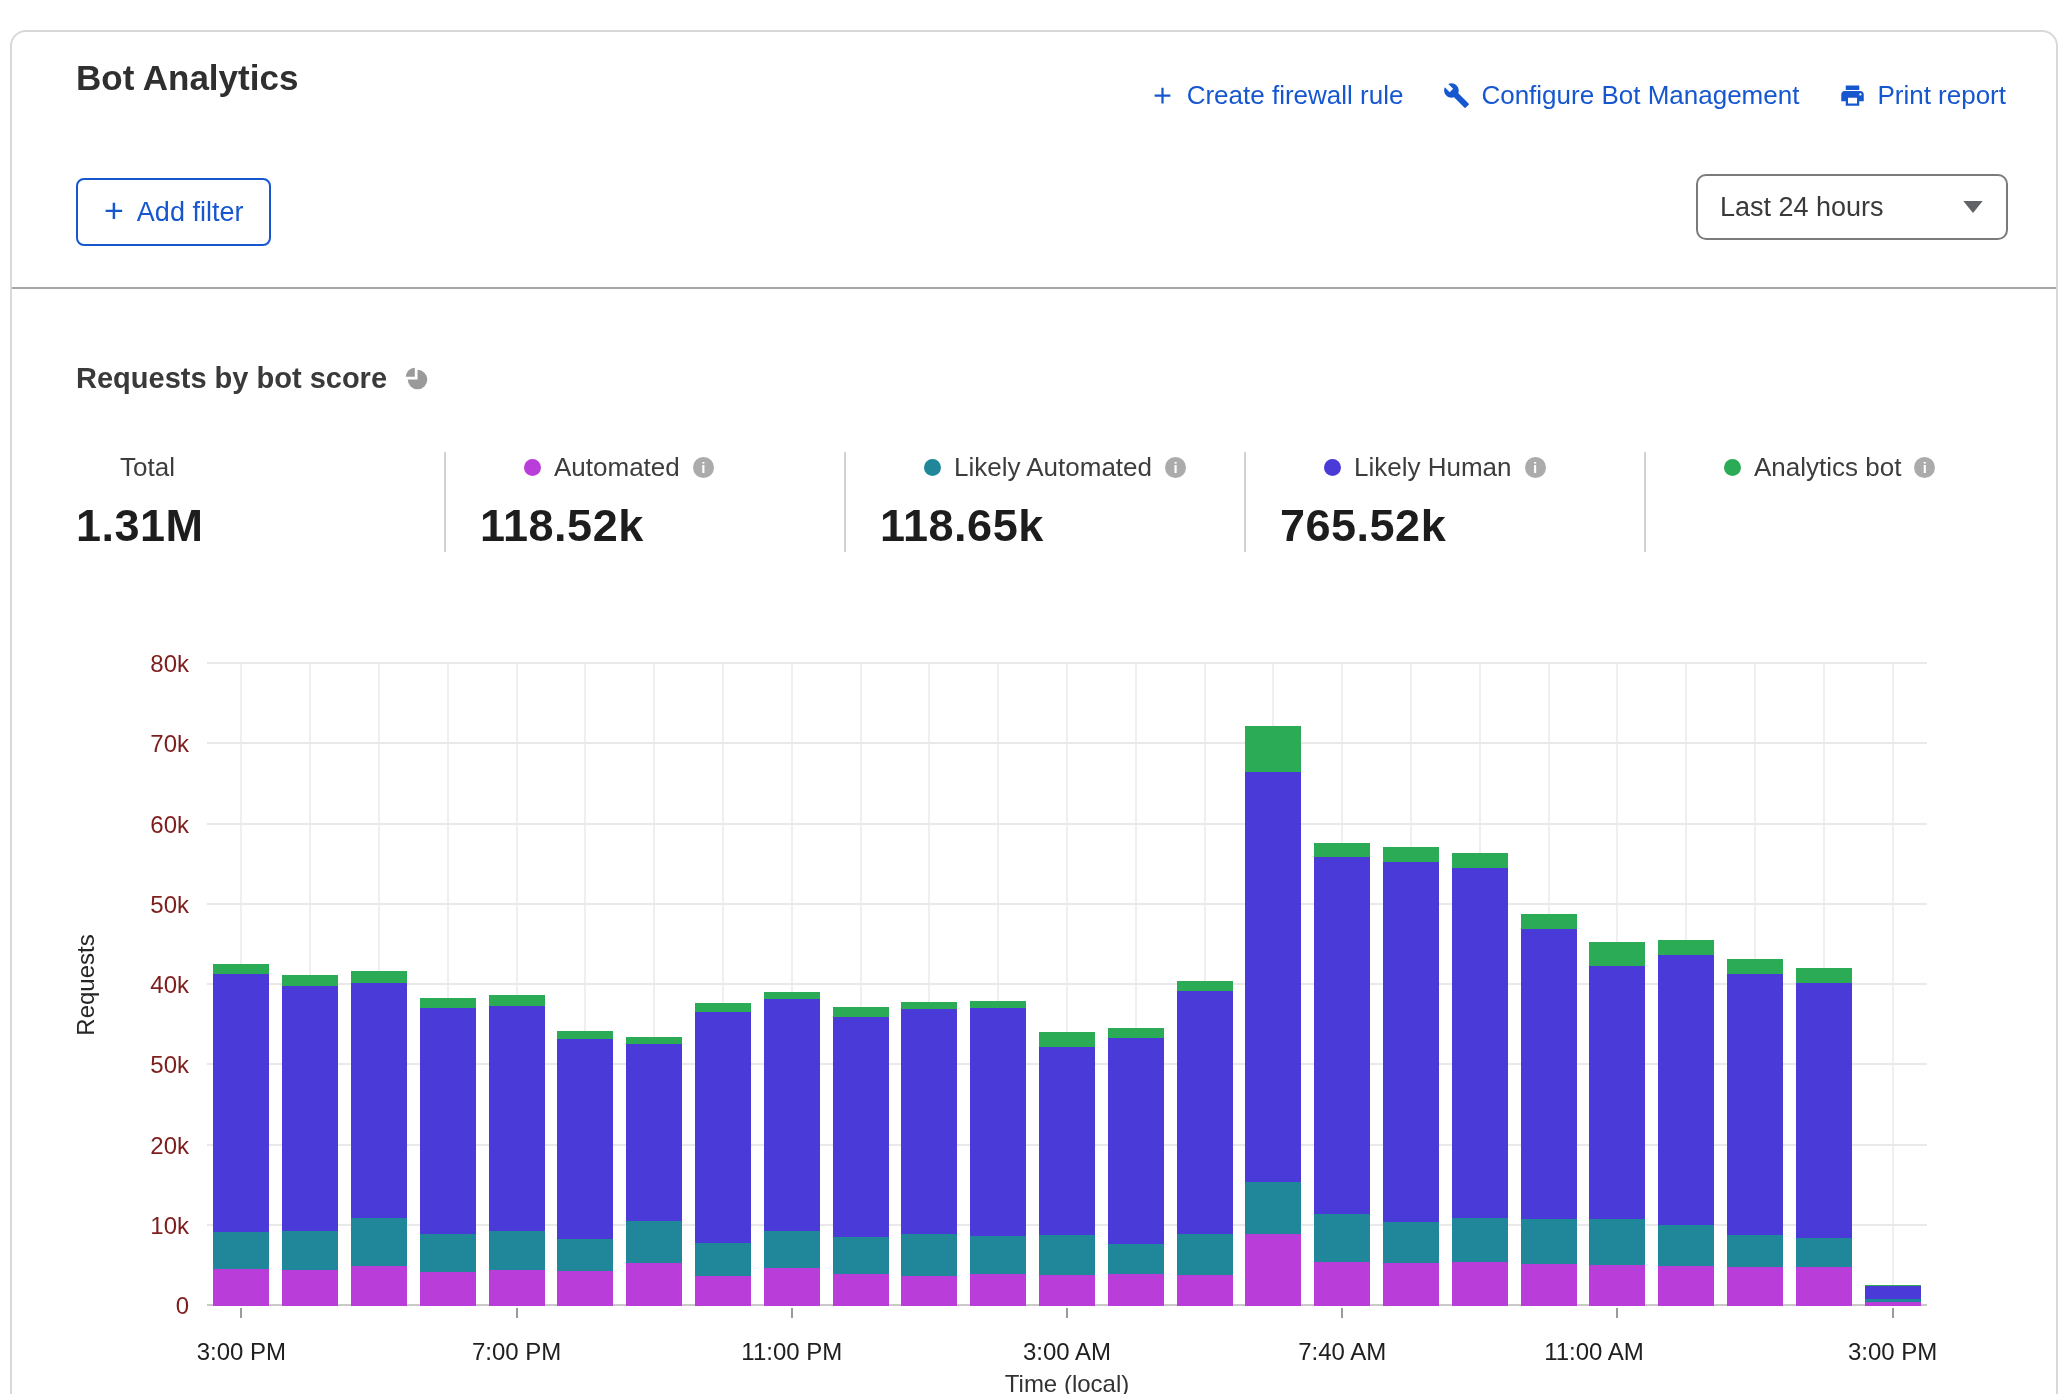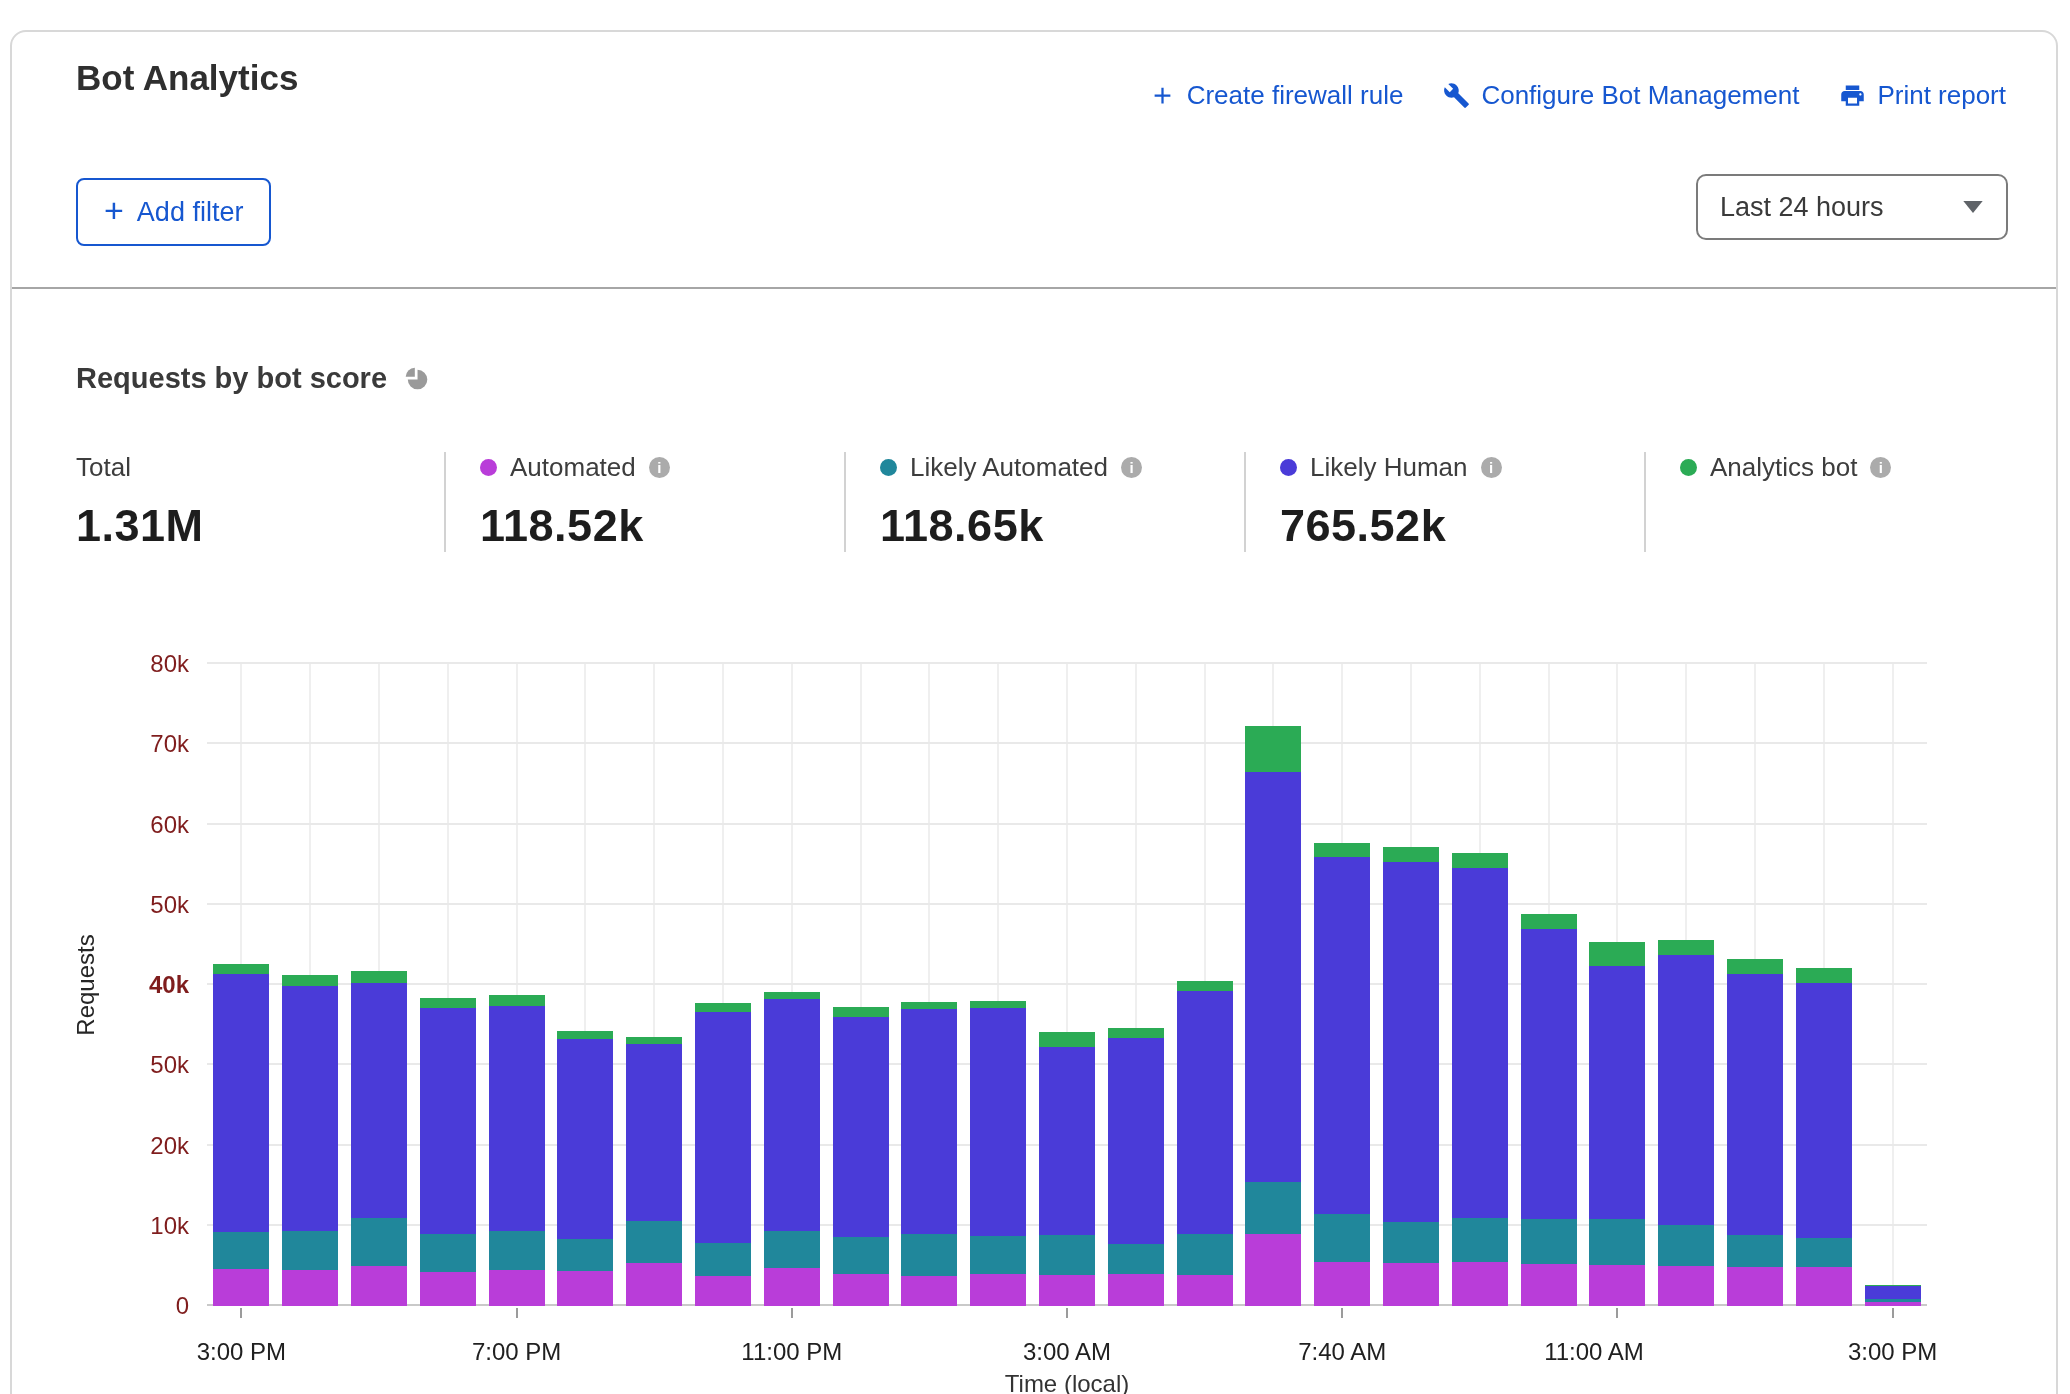--- a/index.html
+++ b/index.html
@@ -18,21 +18,21 @@
   .time-select{position:absolute;right:48px;top:142px;width:312px;height:66px;box-sizing:border-box;
                border:2px solid #7b7b7b;border-radius:10px;display:flex;align-items:center;justify-content:space-between;
                padding:0 22px;font-size:27px;color:#3a3a3a;cursor:pointer;background:#fff;}
   .divider{position:absolute;left:0;right:0;top:255px;height:2px;background:#a6a6a6;}
   .section-title{position:absolute;left:64px;top:330px;margin:0;font-size:29px;font-weight:700;color:#3a3a3a;
                  display:flex;align-items:center;gap:16px;}
   .stats-row{position:absolute;left:64px;top:420px;display:flex;}
   .stat{width:400px;box-sizing:border-box;}
   .stat:first-child{width:368px;}
   .stat+.stat{border-left:2px solid #d2d2d2;padding-left:34px;}
-  .stat-label-row{display:flex;align-items:center;gap:13px;font-size:26px;color:#3d3d3d;height:30px;}
+  .stat-label-row{display:flex;align-items:center;gap:13px;font-size:26px;color:#3d3d3d;height:30px;margin-left:44px;}
   .dot{width:17px;height:17px;border-radius:50%;flex:none;}
   .info{width:21px;height:21px;border-radius:50%;background:#ababab;color:#fff;font-size:15px;font-weight:700;
         display:flex;align-items:center;justify-content:center;flex:none;cursor:default;}
   .stat-value{margin-top:18px;font-size:45px;font-weight:700;color:#1d1d1d;letter-spacing:.5px;}
   .plot{position:absolute;left:195px;top:632px;width:1720px;height:642px;}
   .hgrid{position:absolute;left:0;width:100%;height:2px;background:#e9e9e9;}
   .hgrid.base{background:#c9c9c9;}
   .vgrid{position:absolute;top:0;width:2px;height:642px;background:#efefef;}
   .ylab{position:absolute;left:-78px;width:60px;text-align:right;font-size:24px;color:#7f1d1d;line-height:28px;}
   .bar-seg{position:absolute;}
@@ -162,21 +162,21 @@
         <div class="vgrid" style="left: 1684.6px;"></div>
         <div class="hgrid base" style="top: 640px;"></div>
         <div class="ylab" style="top: 628px;">0</div>
         <div class="hgrid" style="top: 559.75px;"></div>
         <div class="ylab" style="top: 547.75px;">10k</div>
         <div class="hgrid" style="top: 479.5px;"></div>
         <div class="ylab" style="top: 467.5px;">20k</div>
         <div class="hgrid" style="top: 399.25px;"></div>
         <div class="ylab" style="top: 387.25px;">50k</div>
         <div class="hgrid" style="top: 319px;"></div>
-        <div class="ylab" style="top: 307px; font-weight: bold;">40k</div>
+        <div class="ylab" style="top: 307px;">40k</div>
         <div class="hgrid" style="top: 238.75px;"></div>
         <div class="ylab" style="top: 226.75px;">50k</div>
         <div class="hgrid" style="top: 158.5px;"></div>
         <div class="ylab" style="top: 146.5px;">60k</div>
         <div class="hgrid" style="top: 78.25px;"></div>
         <div class="ylab" style="top: 66.25px;">70k</div>
         <div class="hgrid" style="top: -2px;"></div>
         <div class="ylab" style="top: -14px;">80k</div>
         <div class="bar-seg" style="left: 6.4px; width: 56px; bottom: 0px; height: 36.915px; background: rgb(185, 61, 217);"></div>
         <div class="bar-seg" style="left: 6.4px; width: 56px; bottom: 36.915px; height: 36.915px; background: rgb(32, 135, 155);"></div>

